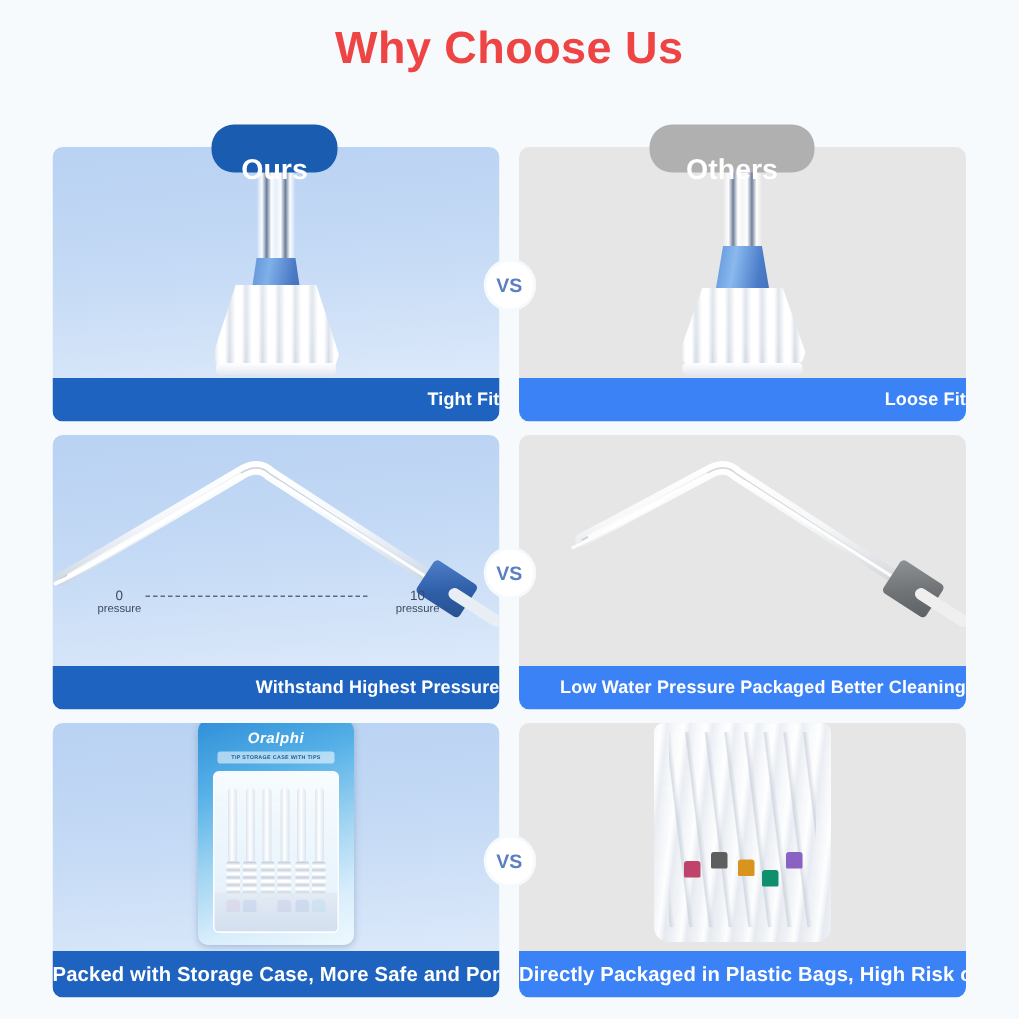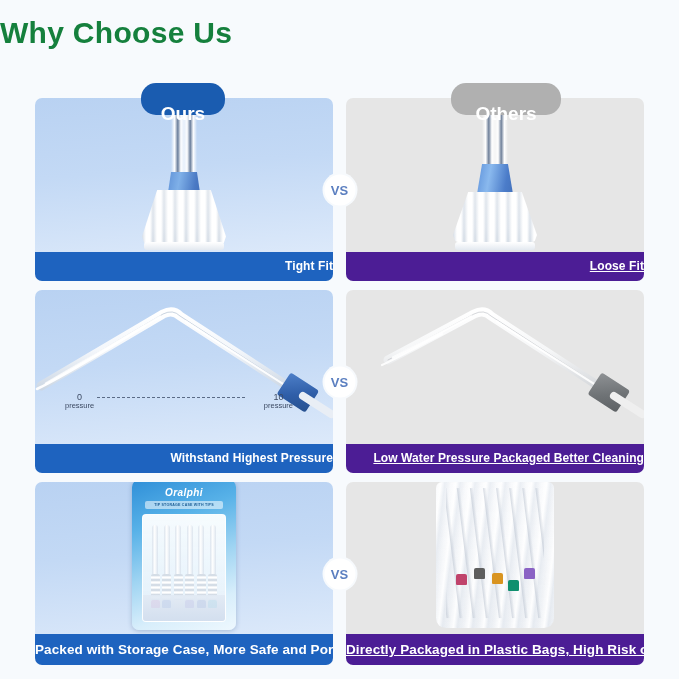--- a/index.html
+++ b/index.html
@@ -11,22 +11,22 @@
   }
 
   body {
     background: #f7fafd;
     font-family: "Liberation Sans", sans-serif;
     position: relative;
   }
 
   
   .page-title {
-    text-align: left;
-    color: #15803d;
+    text-align: center;
+    color: #ef4444;
     font-size: 30px;
     font-weight: bold;
     letter-spacing: 0.3px;
     padding-top: 18px;
     line-height: 1;
   }
 
   
   .pill-row {
     position: absolute;
@@ -49,21 +49,21 @@
     padding: 16px 18px;
     pointer-events: auto;
   }
   .pill-ours {
     background: #1a5cb0;
     left: 141px;
     min-width: 84px;
   }
   .pill-others {
     background: #b0b0b0;
-    left: 451px;
+    left: 433px;
     min-width: 110px;
   }
 
   
   .grid {
     position: absolute;
     top: 98px;
     left: 35px;
     width: 609px;
   }
@@ -103,21 +103,21 @@
     line-height: 29px;
     text-align: right;
     color: #ffffff;
     font-size: 12px;
     font-weight: bold;
     letter-spacing: 0.1px;
     white-space: nowrap;
     overflow: hidden;
   }
   .card-ours .caption { background: #1e63bf; }
-  .card-others .caption { background: #4c1d95; text-decoration: underline; }
+  .card-others .caption { background: #3b82f6; }
 
   .row-3 .caption { height: 31px; line-height: 31px; font-size: 13.5px; }
 
   
   .vs-badge {
     position: absolute;
     left: 50%;
     top: 50%;
     transform: translate(-50%, -50%);
     width: 31px;

